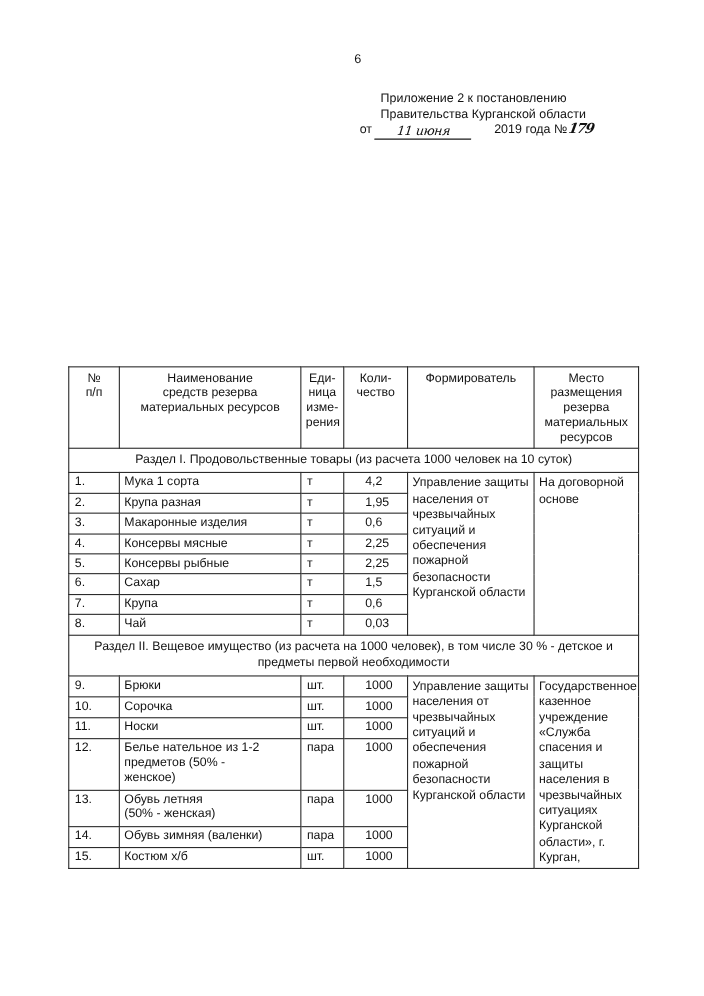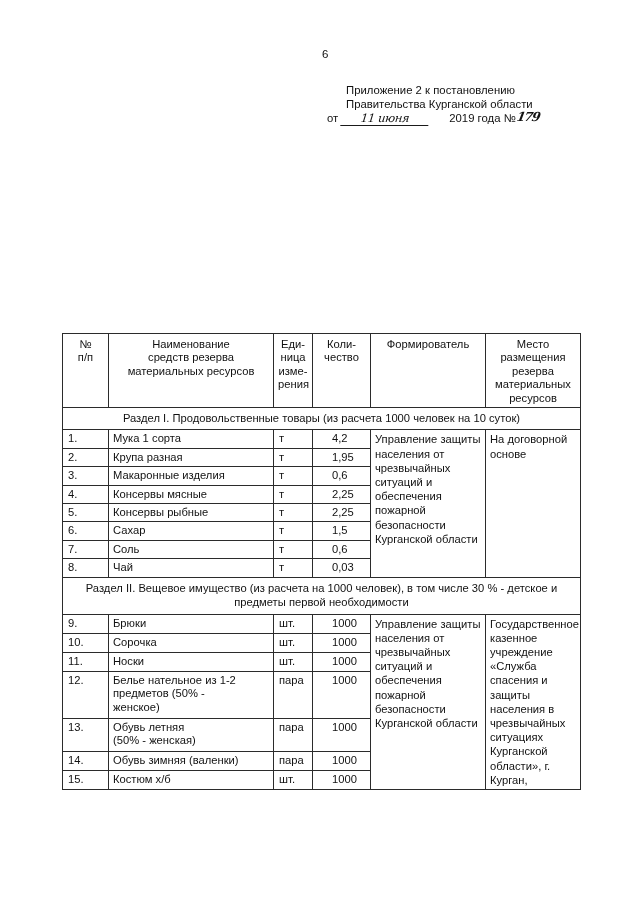--- a/index.html
+++ b/index.html
@@ -37,21 +37,21 @@
     left: 327px;
     top: 83px;
     width: 262px;
     font-size: 11.3px;
     line-height: 14.2px;
     letter-spacing: 0.02px;
   }
   .appendix-block .ln { white-space: nowrap; margin-left: 19px; }
   .date-line {
     display: flex;
-    align-items: flex-start;
+    align-items: center;
     white-space: nowrap;
   }
   .date-line .lbl { margin-right: 3px; }
   .hand-date {
     display: inline-block;
     width: 88px;
     border-bottom: 1px solid #1a1a1a;
     text-align: center;
     font-family: "DejaVu Serif", serif;
     font-style: italic;
@@ -223,21 +223,21 @@
           <td class="qty-cell">2,25</td>
         </tr>
         <tr>
           <td class="num-cell">6.</td>
           <td class="cell-multiline">Сахар</td>
           <td class="unit-cell">т</td>
           <td class="qty-cell">1,5</td>
         </tr>
         <tr>
           <td class="num-cell">7.</td>
-          <td class="cell-multiline">Соль</td>
+          <td class="cell-multiline">Крупа</td>
           <td class="unit-cell">т</td>
           <td class="qty-cell">0,6</td>
         </tr>
         <tr>
           <td class="num-cell">8.</td>
           <td class="cell-multiline">Чай</td>
           <td class="unit-cell">т</td>
           <td class="qty-cell">0,03</td>
         </tr>
         <tr class="section-row">

